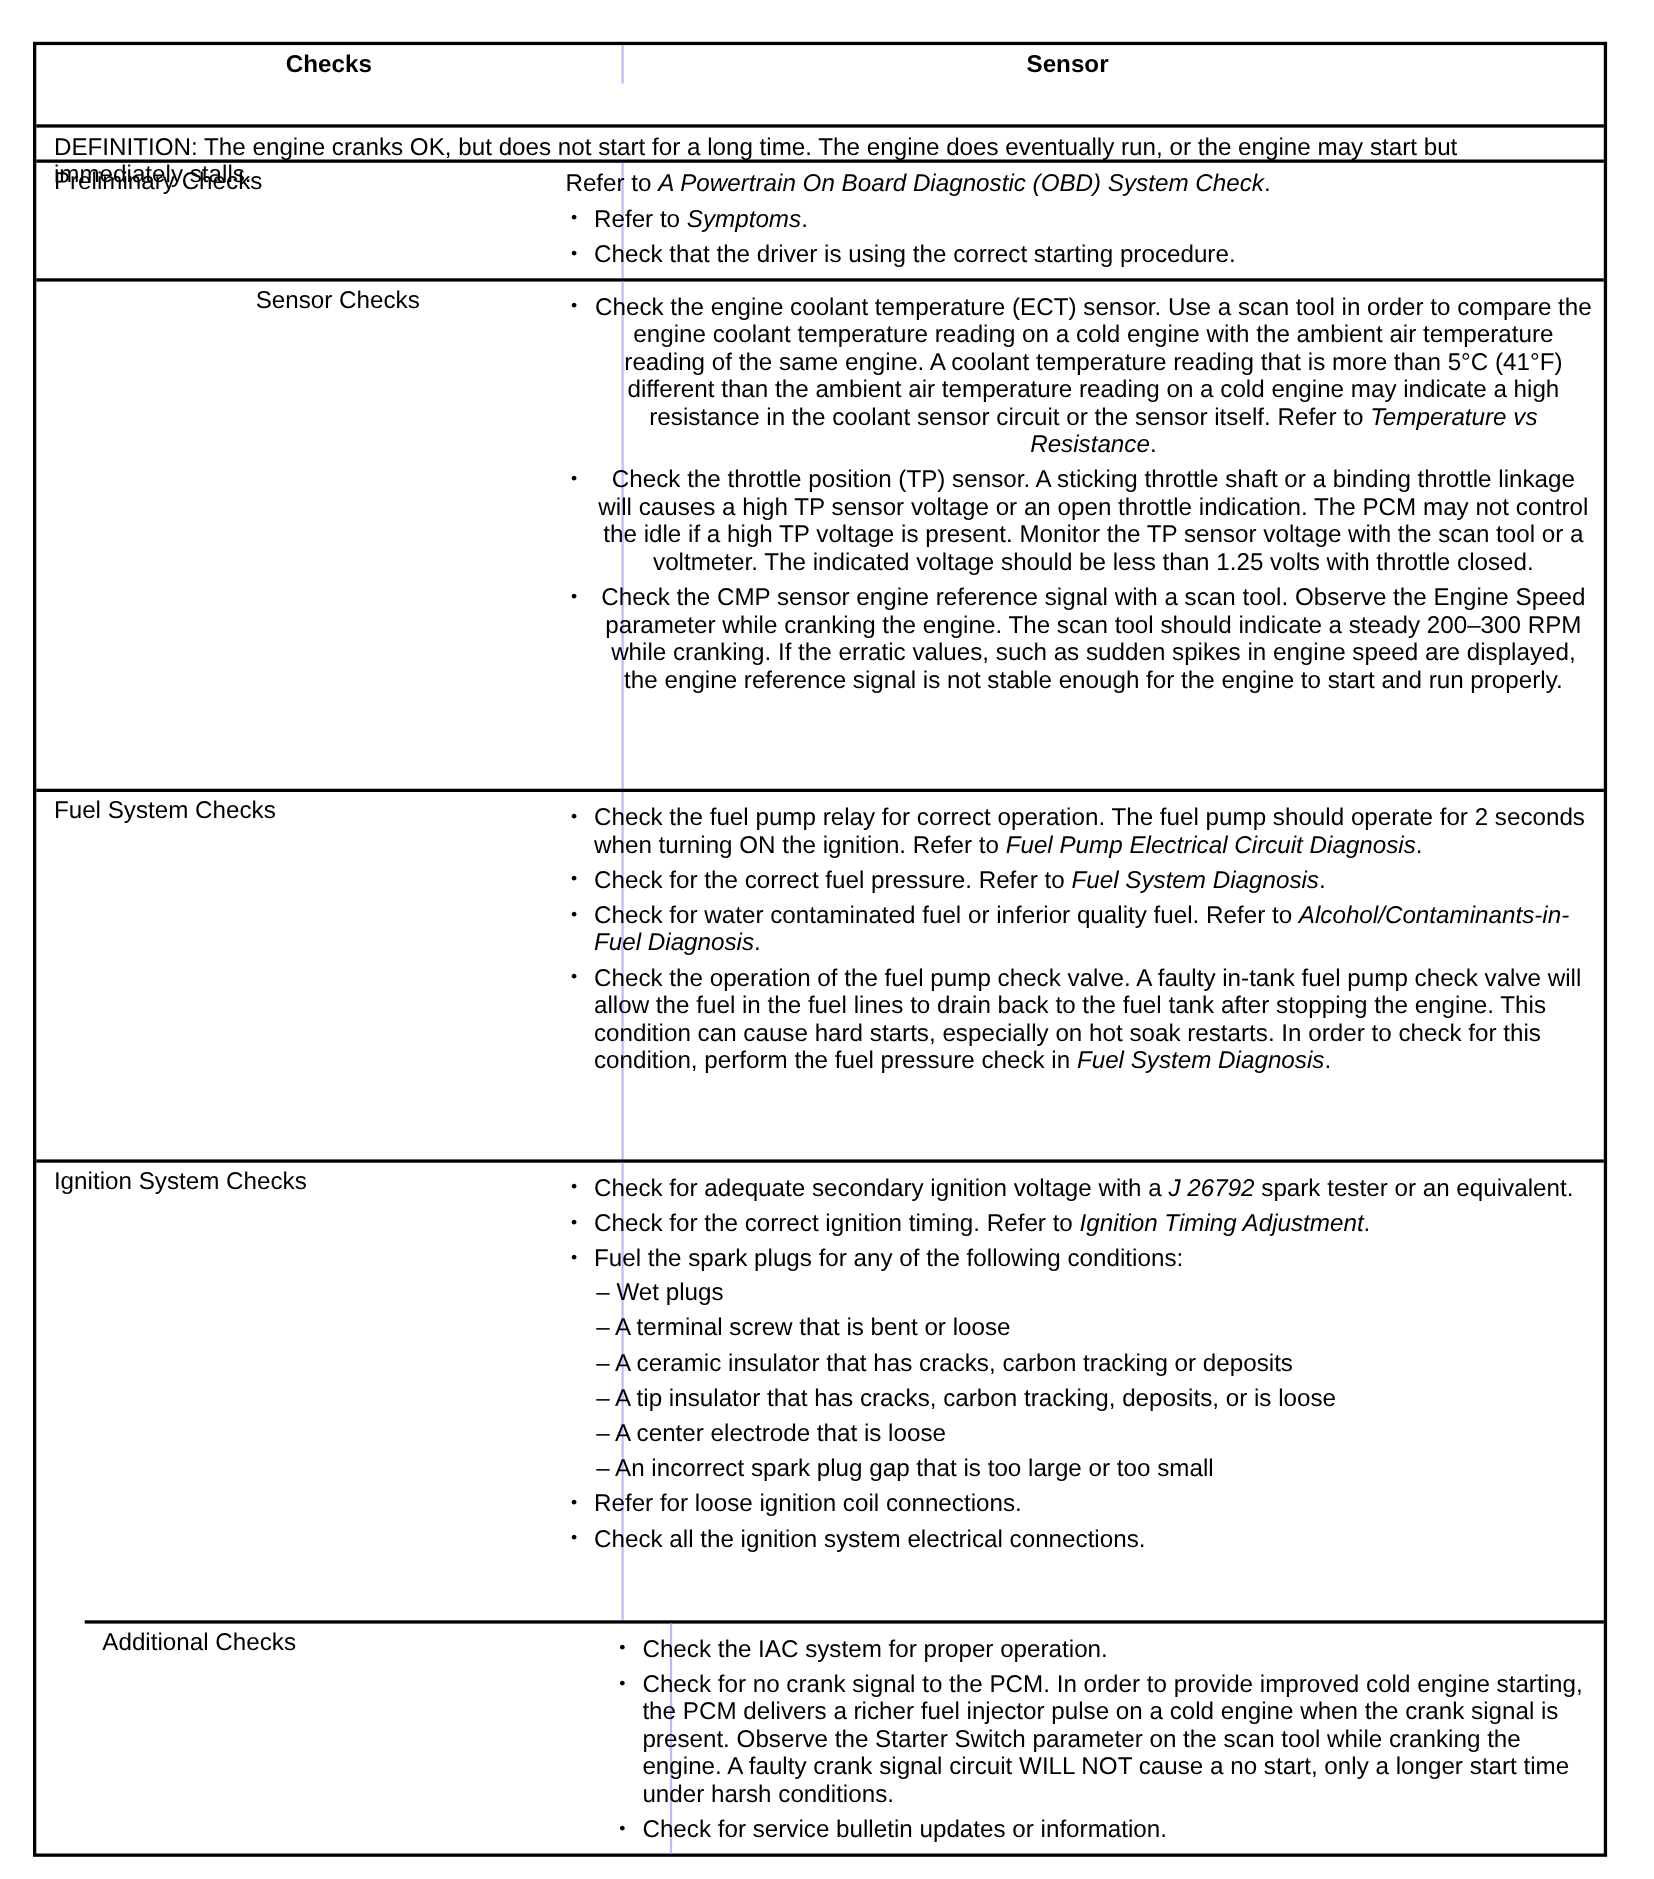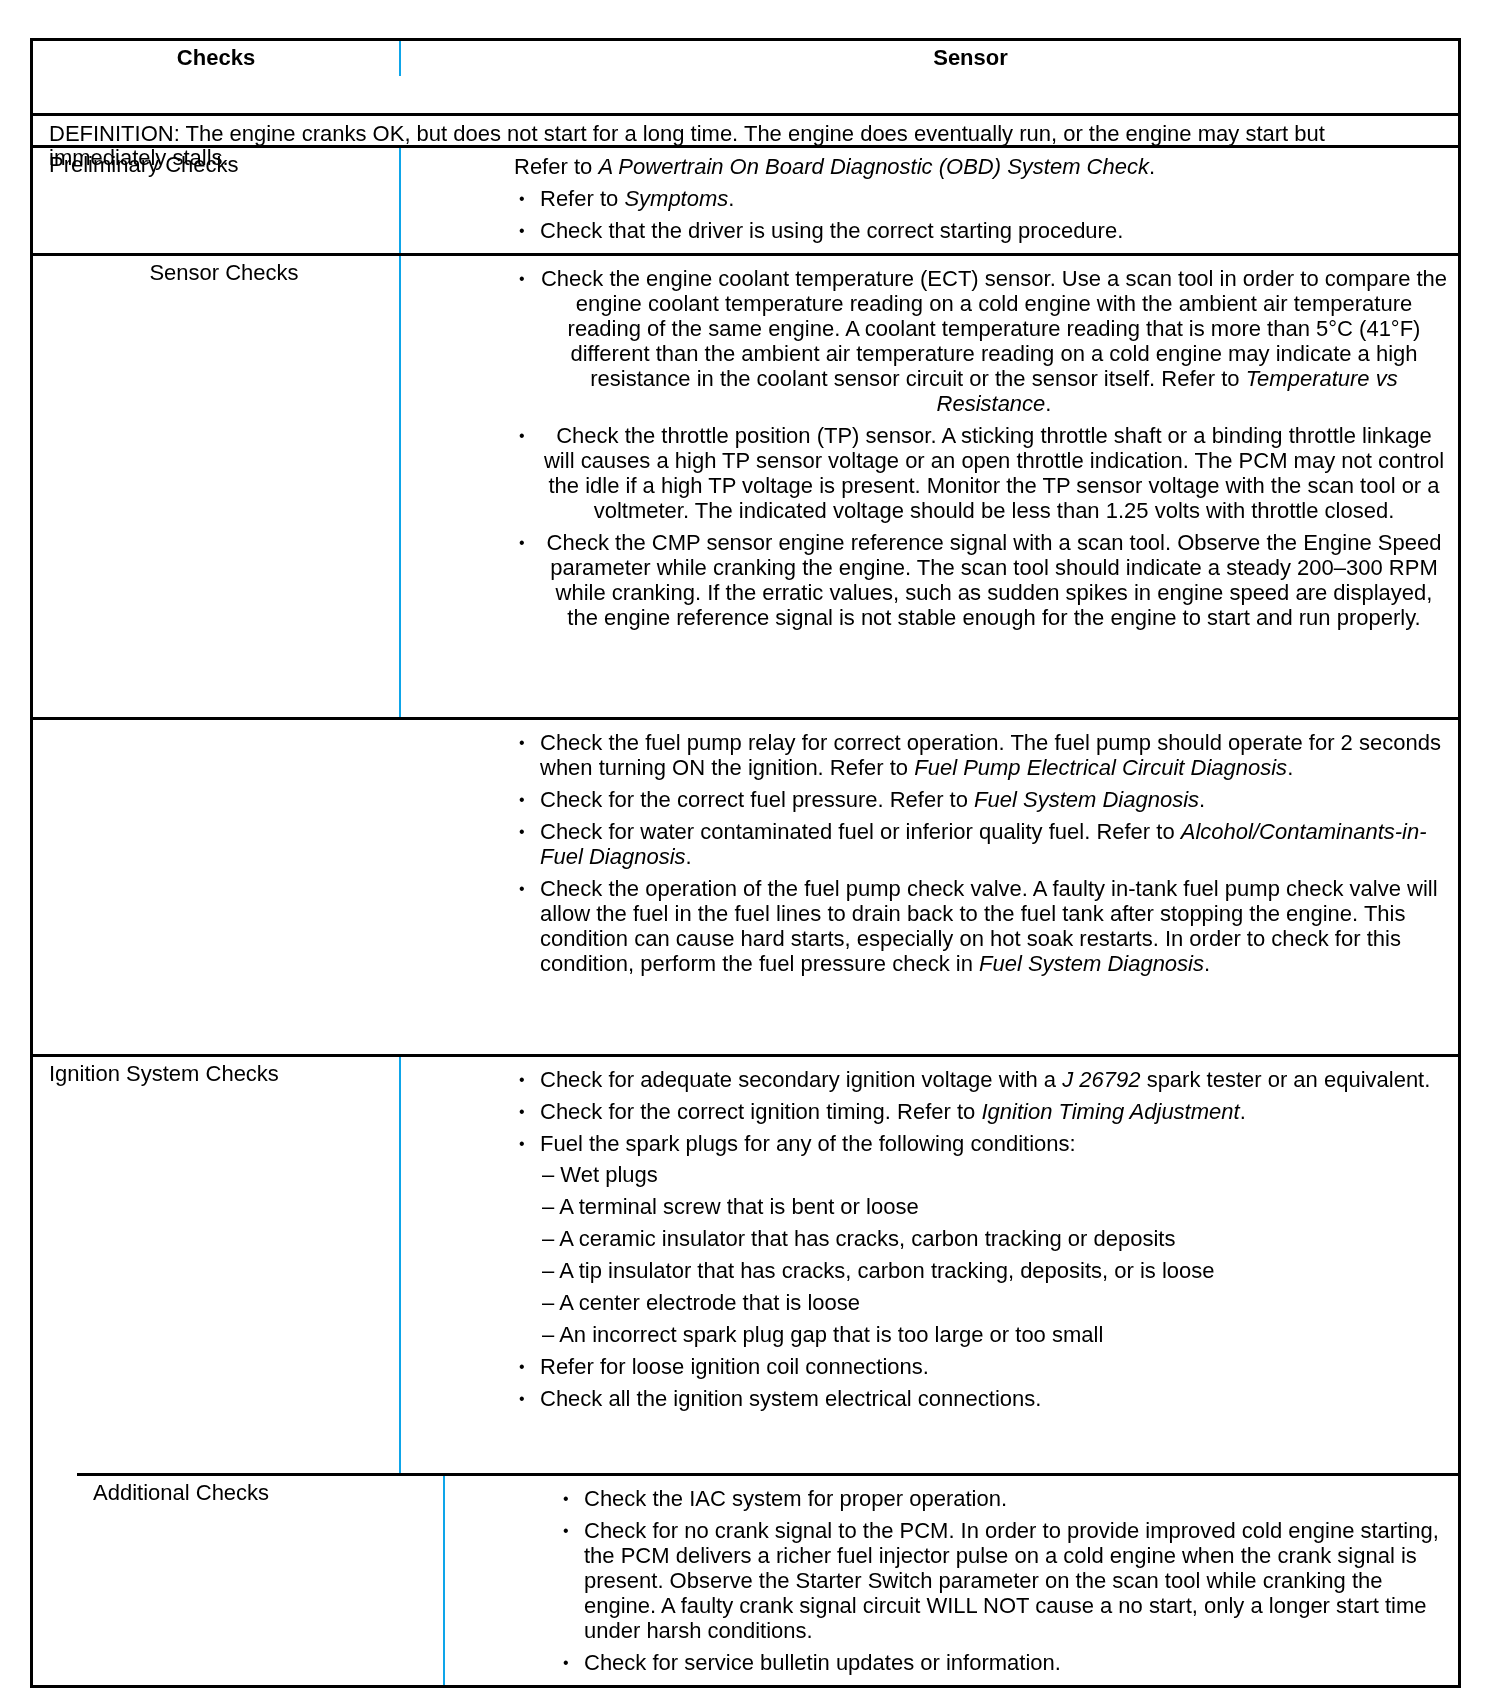--- a/index.html
+++ b/index.html
@@ -2,22 +2,22 @@
 <html><head>
   <meta charset="utf-8">
   <style>
     html, body { margin: 0; padding: 0; background: #ffffff; }
     body { width: 1504px; height: 1708px; position: relative; overflow: hidden;
            font-family: "Liberation Sans", "DejaVu Sans", sans-serif; color: #000; }
     .table { position: absolute; left: 30px; top: 38px; width: 1431px; height: 1650px;
              border: 3px solid #000; box-sizing: border-box; }
     .row { position: absolute; left: 0; right: 0; box-sizing: border-box; }
     .row.bt { border-top: 3px solid #000; }
-    .col-l { position: absolute; left: 0; top: 0; bottom: 0; width: 368px; box-sizing: border-box;
-             border-right: 2px solid #0ea5e9; }
+    .col-l { position: absolute; left: 0; top: 0; bottom: 0; width: 534px; box-sizing: border-box;
+             border-right: 2px solid #c4b5fd; }
     .col-r { position: absolute; left: 450px; right: 0; top: 0; bottom: 0; box-sizing: border-box; }
     .hdr { font-weight: bold; font-size: 22px; text-align: center; line-height: 34px; }
     .label { font-size: 22px; padding: 4px 0 0 16px; line-height: 26px; }
     .def { font-size: 22px; line-height: 24px; padding: 6px 16px 0 16px; }
     .act { font-size: 22px; line-height: 26px; padding: 4px 10px 0 14px; }
     .lead { margin: 2px 0 6px 17px; }
     ul.b { list-style: none; margin: 0; padding: 0; }
     ul.b > li { position: relative; padding-left: 43px; margin-bottom: 7px; line-height: 25px; }
     ul.b > li .bul { position: absolute; left: 22px; top: 0; font-size: 16px; }
     ul.d { list-style: none; margin: 6px 0 0 0; padding: 0; }
@@ -58,20 +58,23 @@
     <div class="col-r act">
       <ul class="b" style="margin-top:6px;">
         <li><span class="bul">•</span><span>Check the engine coolant temperature (ECT) sensor. Use a scan tool in order to compare the engine coolant temperature reading on a cold engine with the ambient air temperature reading of the same engine. A coolant temperature reading that is more than 5°C (41°F) different than the ambient air temperature reading on a cold engine may indicate a high resistance in the coolant sensor circuit or the sensor itself. Refer to </span><i>Temperature vs Resistance</i><span>.</span></li>
         <li><span class="bul">•</span><span>Check the throttle position (TP) sensor. A sticking throttle shaft or a binding throttle linkage will causes a high TP sensor voltage or an open throttle indication. The PCM may not control the idle if a high TP voltage is present. Monitor the TP sensor voltage with the scan tool or a voltmeter. The indicated voltage should be less than 1.25 volts with throttle closed.</span></li>
         <li><span class="bul">•</span><span>Check the CMP sensor engine reference signal with a scan tool. Observe the Engine Speed parameter while cranking the engine. The scan tool should indicate a steady 200–300 RPM while cranking. If the erratic values, such as sudden spikes in engine speed are displayed, the engine reference signal is not stable enough for the engine to start and run properly.</span></li>
       </ul>
     </div>
   </div>
 
   <div class="row bt" style="top:676px;height:337px;">
+    <div class="col-l">
+        <div class="label">Fuel System Checks</div>
+      </div>
     <div class="col-r act">
       <ul class="b" style="margin-top:6px;">
         <li><span class="bul">•</span><span>Check the fuel pump relay for correct operation. The fuel pump should operate for 2 seconds when turning ON the ignition. Refer to </span><i>Fuel Pump Electrical Circuit Diagnosis</i><span>.</span></li>
         <li><span class="bul">•</span><span>Check for the correct fuel pressure. Refer to </span><i>Fuel System Diagnosis</i><span>.</span></li>
         <li><span class="bul">•</span><span>Check for water contaminated fuel or inferior quality fuel. Refer to </span><i>Alcohol/Contaminants-in-Fuel Diagnosis</i><span>.</span></li>
         <li><span class="bul">•</span><span>Check the operation of the fuel pump check valve. A faulty in-tank fuel pump check valve will allow the fuel in the fuel lines to drain back to the fuel tank after stopping the engine. This condition can cause hard starts, especially on hot soak restarts. In order to check for this condition, perform the fuel pressure check in </span><i>Fuel System Diagnosis</i><span>.</span></li>
       </ul>
     </div>
   </div>
 

